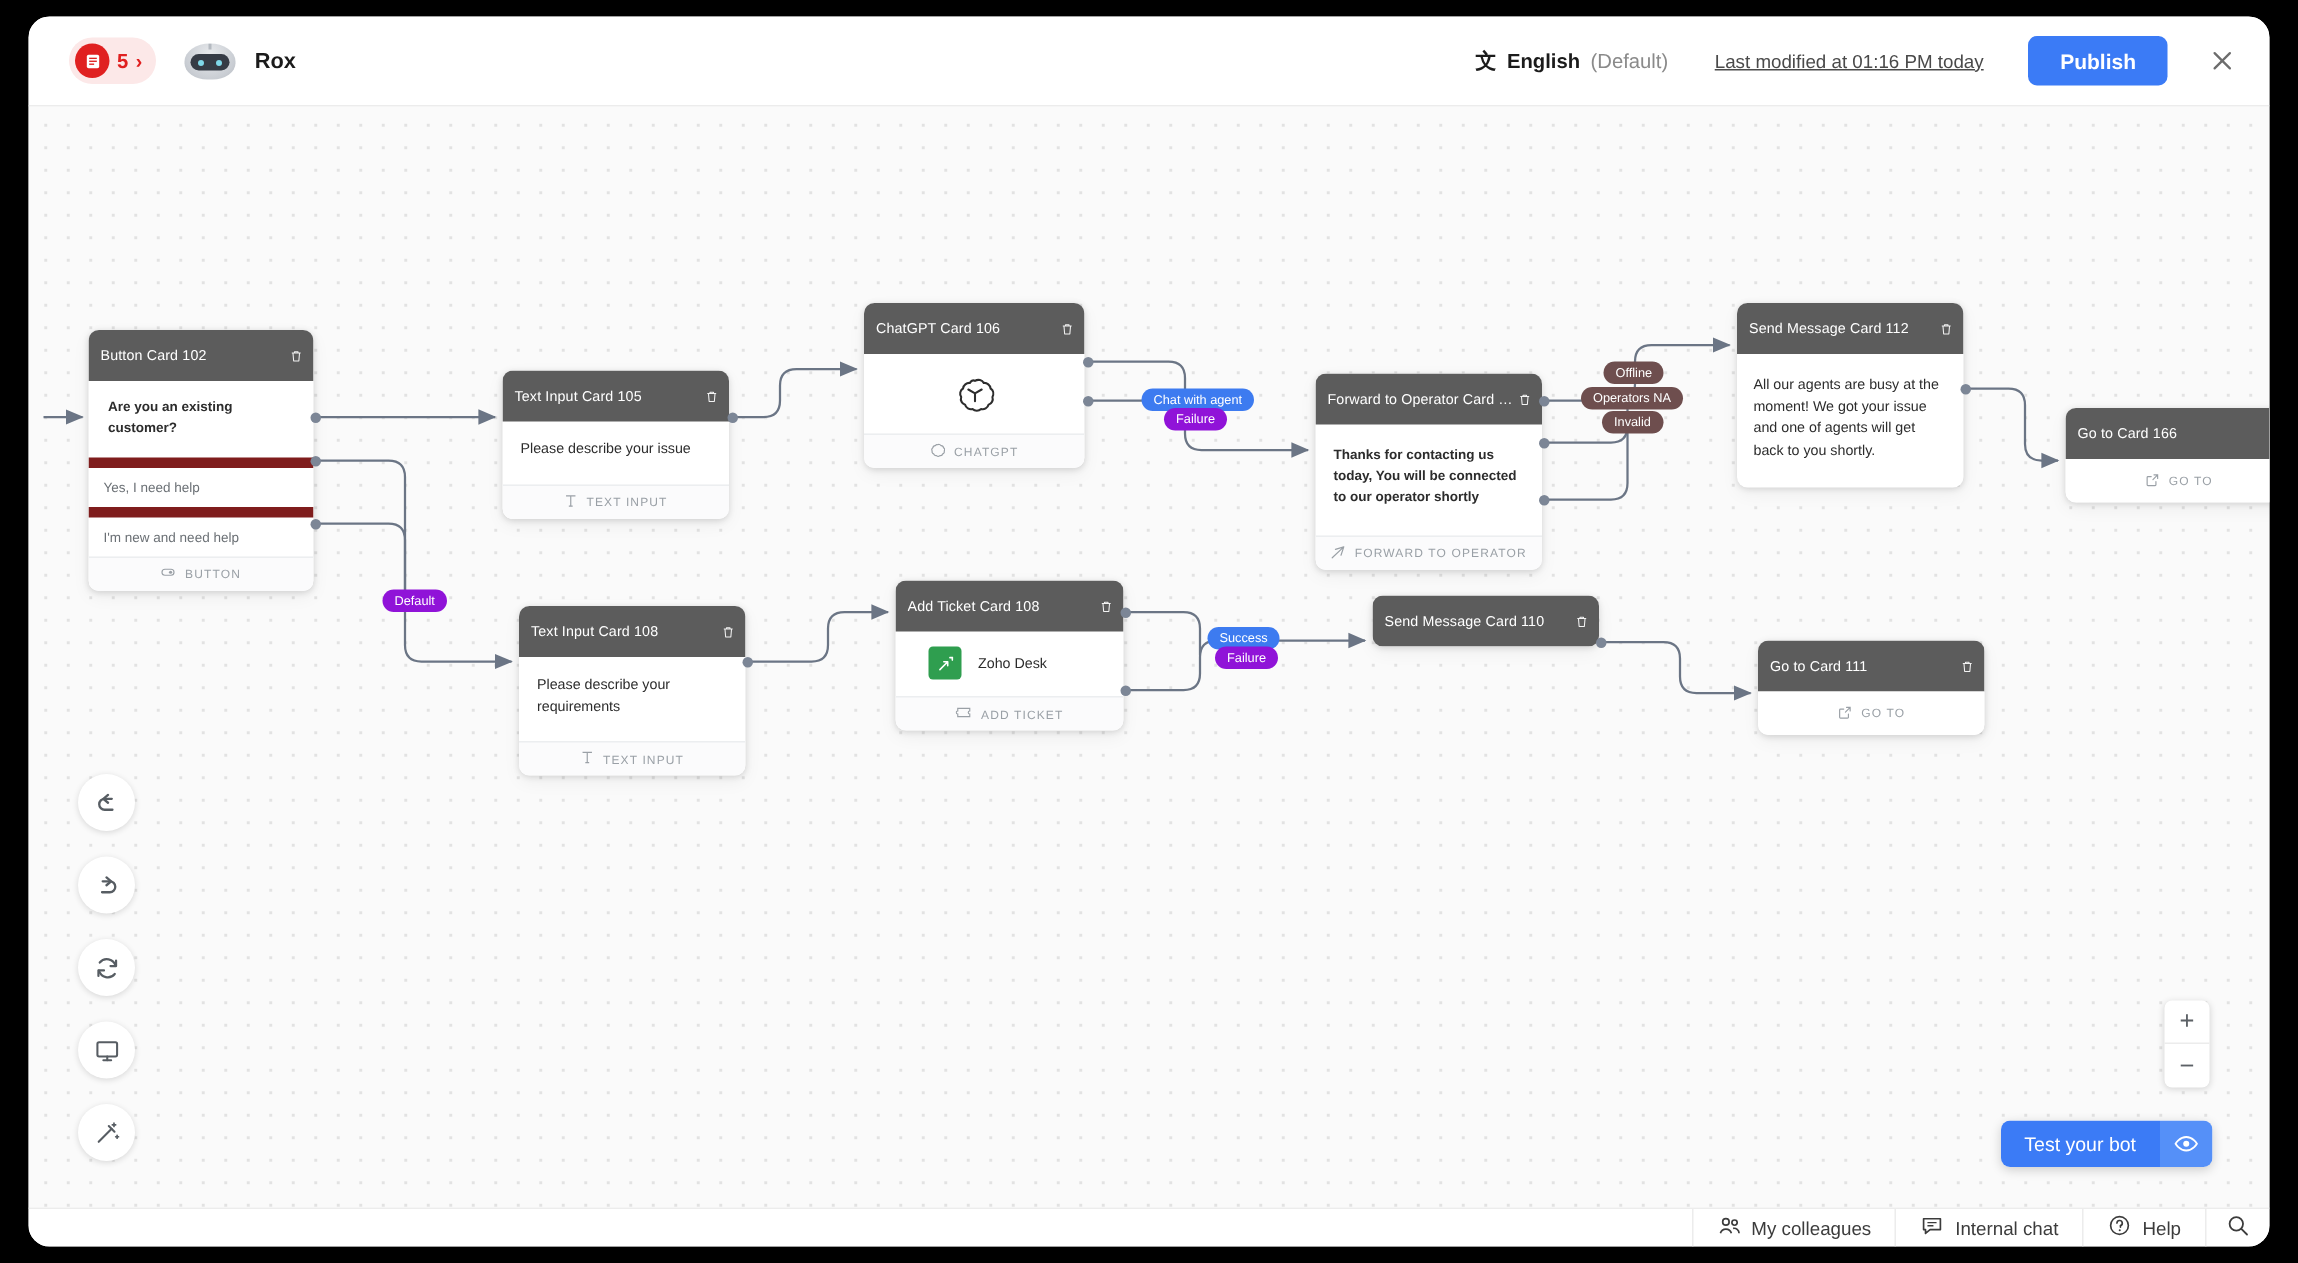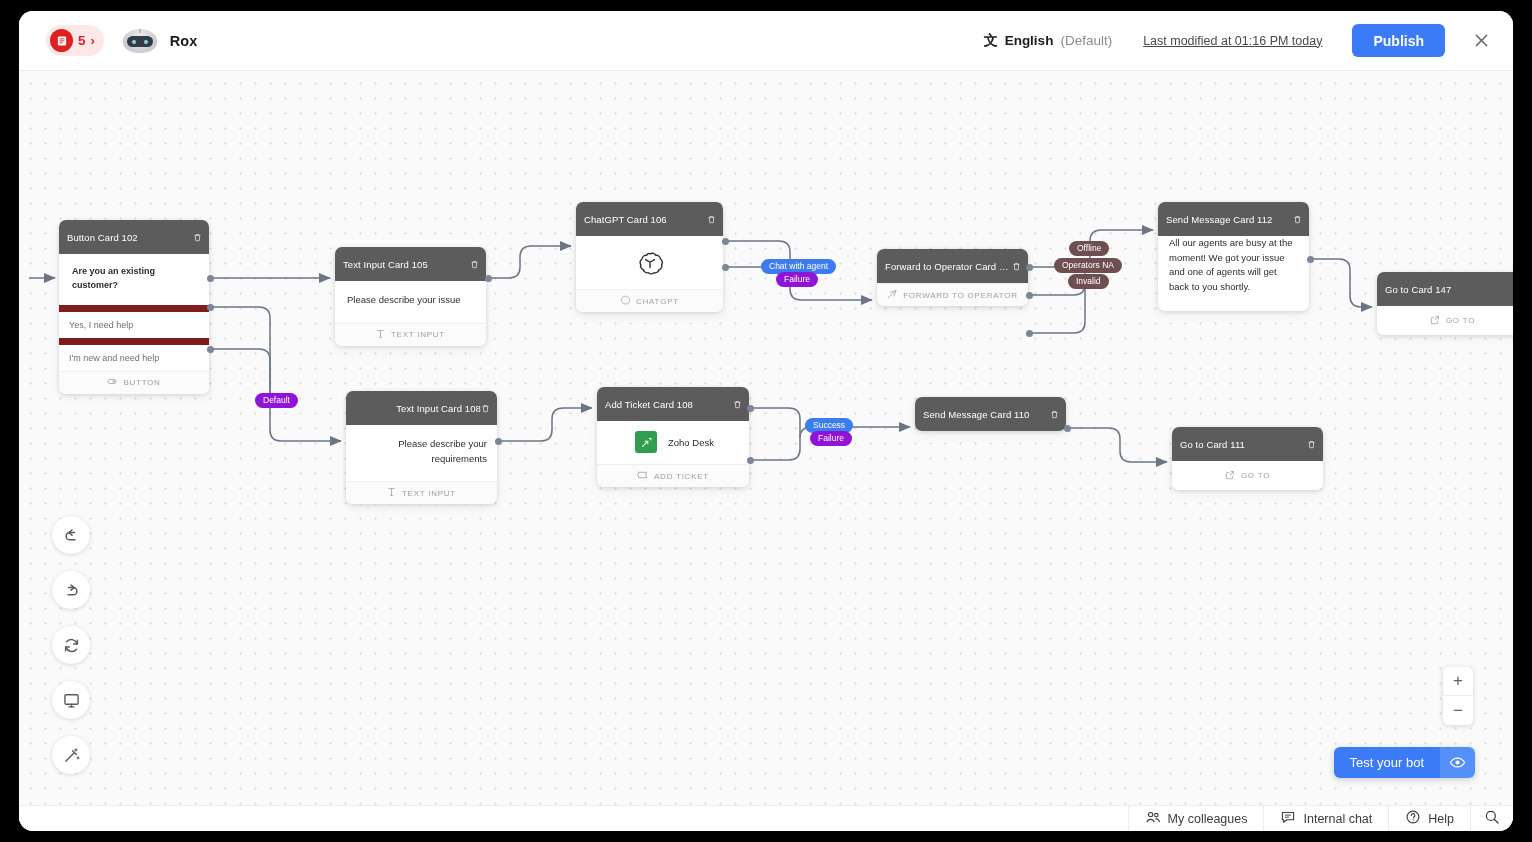--- a/index.html
+++ b/index.html
@@ -146,21 +146,21 @@
     background: #fbfbfc;
     height: 23px;
     display: flex; align-items: center; justify-content: center;
     gap: 6px;
     font-size: 8px; color: #9aa0a6;
     letter-spacing: .75px;
     text-transform: uppercase;
   }
   .node-icon-row {
     display: flex; align-items: center; gap: 11px;
-    padding: 10px 10px 11px 38px;
+    padding: 10px 10px 11px 22px;
   }
   .zoho-tile {
     width: 22px; height: 22px; border-radius: 3px;
     background: #2f9e4f; display: flex; align-items: center; justify-content: center;
   }
   .zoho-label { font-size: 9.5px; color: #2c2c2c; font-weight: 400; }
   .openai-row { display: flex; align-items: center; justify-content: center; padding: 14px 0 13px; }
 
   
   .port {
@@ -406,20 +406,21 @@
 
     <div class="node" style="left:858px;top:178px;width:151px;">
       <div class="node-head">
         <span class="title">Forward to Operator Card 110</span>
         <span class="trash">
           <svg width="9" height="9" viewBox="0 0 14 14" stroke="#fff" stroke-width="1.1" fill="none">
             <path d="M2.4,3.6 h9.2 M5.2,3.6 V2.4 h3.6 v1.2 M3.6,3.6 l.7,8.4 h5.4 l.7,-8.4" stroke-linejoin="round"></path>
           </svg>
         </span>
       </div>
+      <div class="node-body bold" style="padding:14px 12px 18px 12px;">Thanks for contacting us today, You will be connected to our operator shortly</div>
       <div class="node-foot">
         <span>
           <svg width="10" height="10" viewBox="0 0 14 14" stroke="#9aa0a6" stroke-width="1.1" fill="none" stroke-linecap="round">
             <path d="M1.6,12.4 L12.4,2.2 M12.4,2.2 L4.6,4.6 M12.4,2.2 L9.8,10"></path>
           </svg>
         </span>
         <span>FORWARD TO OPERATOR</span>
       </div>
     </div>
     <div class="port" style="left:1007px;top:193px;"></div>
@@ -428,44 +429,44 @@
 
     <div class="node" style="left:1139px;top:131px;width:151px;">
       <div class="node-head">
         <span class="title">Send Message Card 112</span>
         <span class="trash">
           <svg width="9" height="9" viewBox="0 0 14 14" stroke="#fff" stroke-width="1.1" fill="none">
             <path d="M2.4,3.6 h9.2 M5.2,3.6 V2.4 h3.6 v1.2 M3.6,3.6 l.7,8.4 h5.4 l.7,-8.4" stroke-linejoin="round"></path>
           </svg>
         </span>
       </div>
-      <div class="node-body" style="padding:0 11px 16px 11px;">All our agents are busy at the moment! We got your issue and one of agents will get back to you shortly.</div>
+      <div class="node-body" style="padding:14px 11px 16px 11px;">All our agents are busy at the moment! We got your issue and one of agents will get back to you shortly.</div>
     </div>
     <div class="port" style="left:1288px;top:185px;"></div>
 
     <div class="node" style="left:1358px;top:201px;width:151px;">
       <div class="node-head">
-        <span class="title">Go to Card 147</span>
+        <span class="title">Go to Card 166</span>
         <span class="trash">
           <svg width="9" height="9" viewBox="0 0 14 14" stroke="#fff" stroke-width="1.1" fill="none">
             <path d="M2.4,3.6 h9.2 M5.2,3.6 V2.4 h3.6 v1.2 M3.6,3.6 l.7,8.4 h5.4 l.7,-8.4" stroke-linejoin="round"></path>
           </svg>
         </span>
       </div>
       <div class="node-foot" style="height:29px;background:#fff;border-top:none;">
         <span>
           <svg width="10" height="10" viewBox="0 0 14 14" stroke="#9aa0a6" stroke-width="1.1" fill="none" stroke-linecap="round">
             <path d="M8.4,2.2 h3.4 v3.4 M11.8,2.2 L7.4,6.6 M10.2,8.4 v3 a.8,.8 0 0 1 -.8,.8 H2.8 a.8,.8 0 0 1 -.8,-.8 V4.6 a.8,.8 0 0 1 .8,-.8 h3"></path>
           </svg>
         </span>
         <span>GO TO</span>
       </div>
     </div>
 
-    <div class="node" style="left:327px;top:320px;width:151px;text-align:right;">
+    <div class="node" style="left:327px;top:333px;width:151px;">
       <div class="node-head">
         <span class="title">Text Input Card 108</span>
         <span class="trash">
           <svg width="9" height="9" viewBox="0 0 14 14" stroke="#fff" stroke-width="1.1" fill="none">
             <path d="M2.4,3.6 h9.2 M5.2,3.6 V2.4 h3.6 v1.2 M3.6,3.6 l.7,8.4 h5.4 l.7,-8.4" stroke-linejoin="round"></path>
           </svg>
         </span>
       </div>
       <div class="node-body" style="padding:12px 10px 15px 12px;">Please describe your requirements</div>
       <div class="node-foot">

